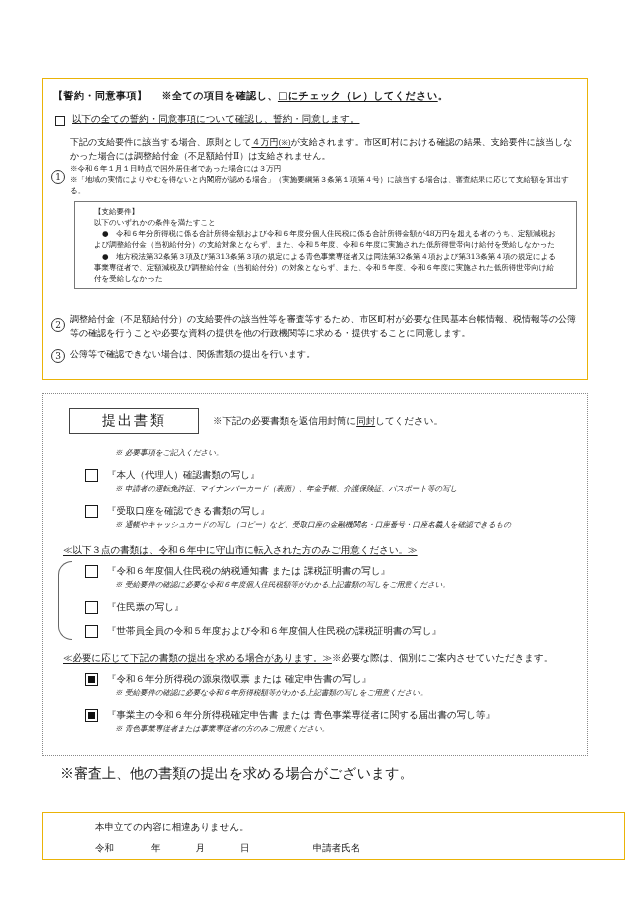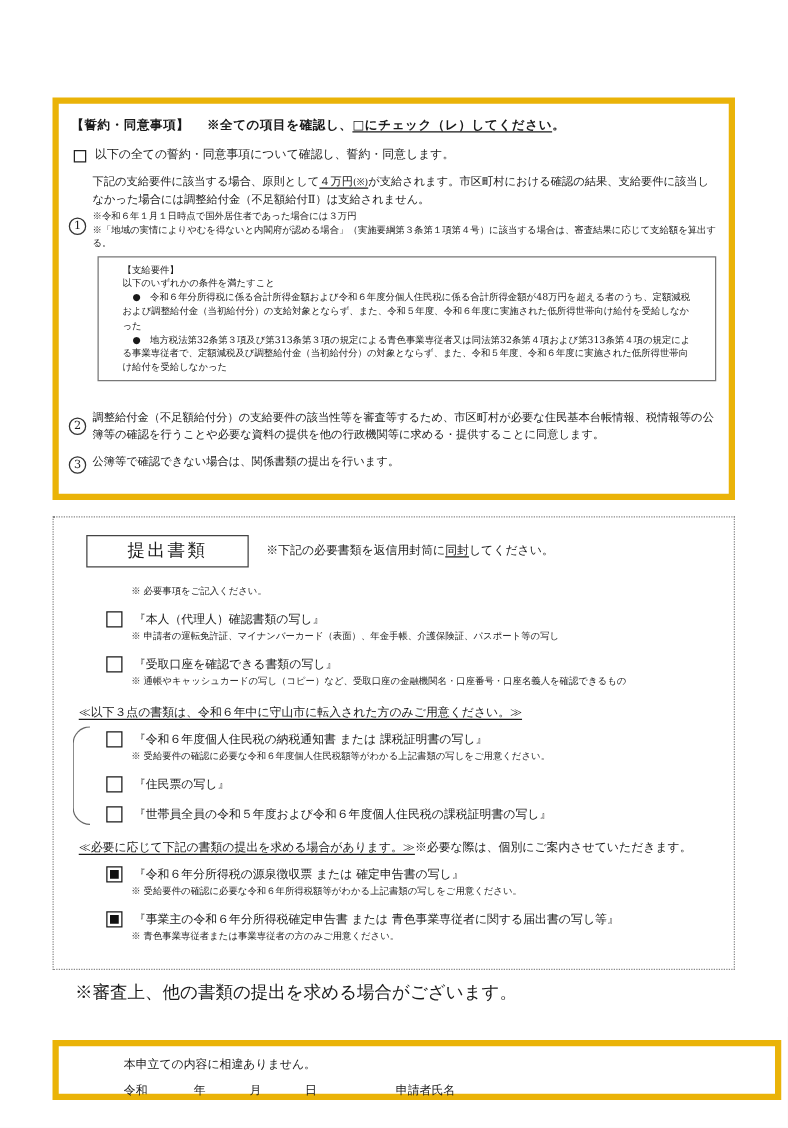--- a/index.html
+++ b/index.html
@@ -4,27 +4,27 @@
 <style>
   * { margin:0; padding:0; box-sizing:border-box; }
   html,body { background:#f4f4f2; }
   body { width:630px; height:902px; margin:0 auto; background:#ffffff;
          font-family:"DejaVu Serif","Liberation Serif",serif; color:#1a1a1a; }
   .page { width:630px; height:902px; padding:78px 42px 0 42px; overflow:hidden; }
 
   
   .u { text-decoration:underline; text-underline-offset:2px; }
   .small { font-size:7.5px; }
-  .box { border:5px solid #eab308; }
+  .box { border:1px solid #eab308; }
 
   
   .pledge-box { width:546px; min-height:263px; padding:8px 10px 8px 8px; margin-bottom:13px; }
   .pledge-title-row { font-size:10px; font-weight:600; letter-spacing:0.5px; margin:2px 0 10px 2px; }
   .pledge-title-row .note { font-weight:600; margin-left:14px; }
-  .agree-row { display:flex; align-items:flex-end; gap:7px; font-size:9.5px; margin:0 0 10px 4px; }
+  .agree-row { display:flex; align-items:flex-end; gap:7px; font-size:9.5px; margin:0 0 10px 4px;text-decoration:underline; }
   .cb { display:inline-flex; width:10px; height:10px; border:1px solid #222; background:#fff; flex:0 0 auto; }
   .pledge-item { display:flex; gap:5px; margin-bottom:8px; }
   .pledge-num { flex:0 0 14px; width:14px; height:14px; border:1px solid #333; border-radius:50%;
                 font-size:9px; display:flex; align-items:center; justify-content:center; margin-top:1px; }
   .pledge-item.n1 .pledge-num { margin-top:34px; }
   .pledge-item.n2 .pledge-num { margin-top:5px; }
   .pledge-body { flex:1; font-size:9px; line-height:1.5; }
   .pledge-body .notes { font-size:7.5px; line-height:1.45; margin-top:1px; }
   .req-box { border:1px solid #777; margin:4px 0 16px 4px; padding:4px 19px; font-size:7.5px; line-height:1.5; }
   .req-box .bullet { padding-left:0; text-indent:8px; }
@@ -33,21 +33,21 @@
   .docs-box { width:546px; min-height:340px; border:1px dotted #888; padding:12px 12px 10px 14px; }
   .docs-header { display:flex; align-items:center; gap:14px; margin:2px 0 14px 12px; }
   .docs-header-label { border:1px solid #444; padding:3px 32px; font-size:14px; letter-spacing:2px; }
   .docs-header-note { font-size:9.5px; }
   .doc-item { margin:0 0 11px 28px; }
   .doc-item-row { display:flex; align-items:center; gap:9px; }
   .doc-cb { width:13px; height:13px; border:1.5px solid #1a1a1a; background:#fff;
             display:flex; align-items:center; justify-content:center; flex:0 0 auto; }
   .doc-cb.checked::after { content:""; width:7px; height:7px; background:#111; display:block; }
   .doc-title { font-size:9.5px; }
-  .doc-note { font-size:7.5px; margin:2px 0 0 20px; color:#222; }
+  .doc-note { font-size:7.5px; margin:2px 0 0 30px; color:#222;font-style:italic; }
   .doc-note:empty { display:none; margin:0; }
   .group-heading { font-size:9.5px; margin:14px 0 8px 6px; }
   .group-heading .after { text-decoration:none; }
   .transfer-group { position:relative; margin-left:14px; }
   .transfer-group .bracket { position:absolute; left:-13px; top:-4px; bottom:-2px; width:14px;
         border:1px solid #666; border-right:none; border-radius:16px 0 0 16px; }
   .transfer-group .doc-item { margin-left:14px; }
   .docs-footnote { font-size:14px; margin:9px 0 0 18px; }
 
   

